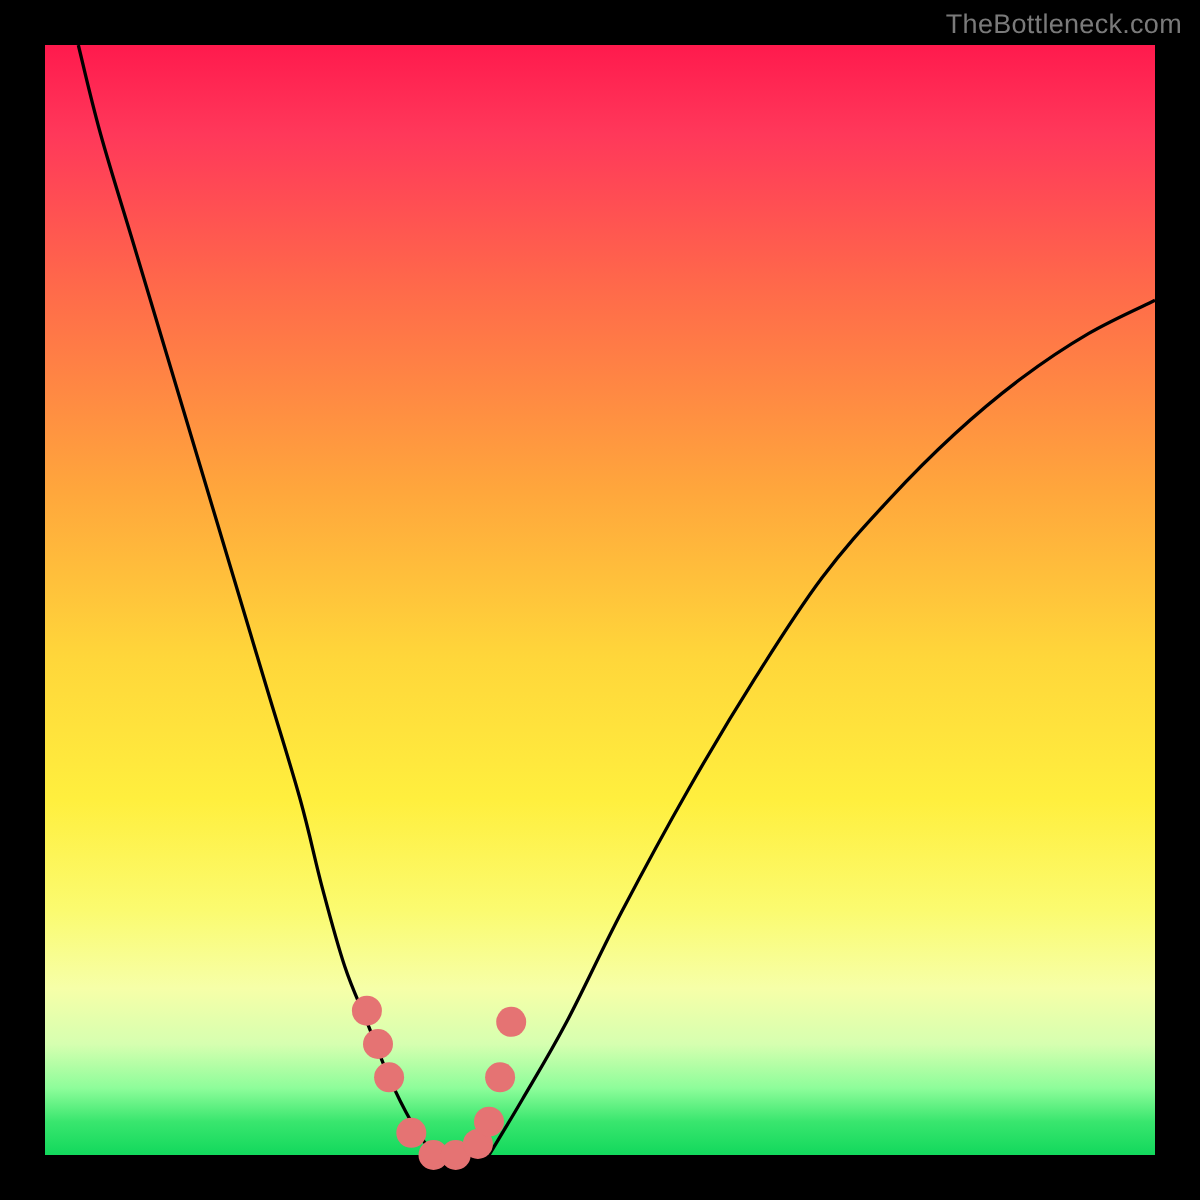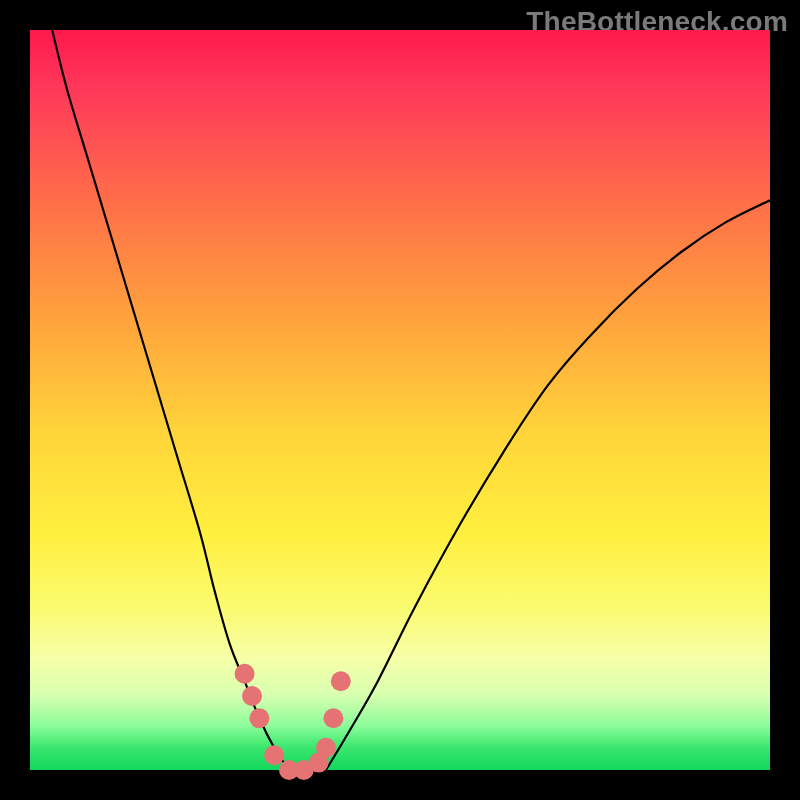--- a/index.html
+++ b/index.html
@@ -39,23 +39,23 @@
       #8dfd9a 94%,
       #39e66e 97%,
       #12d85c 100%
     );
   }
   .watermark {
     position: absolute;
     top: 6px;
     right: 12px;
     color: #7a7a7a;
-    font-size: 28px;
+    font-size: 18px;
     letter-spacing: 0.2px;
-    font-weight: 700;
+    font-weight: 400;
     user-select: none;
   }
   svg.curves {
     position: absolute;
     left: 0;
     top: 0;
     width: 740px;
     height: 740px;
     overflow: visible;
   }

